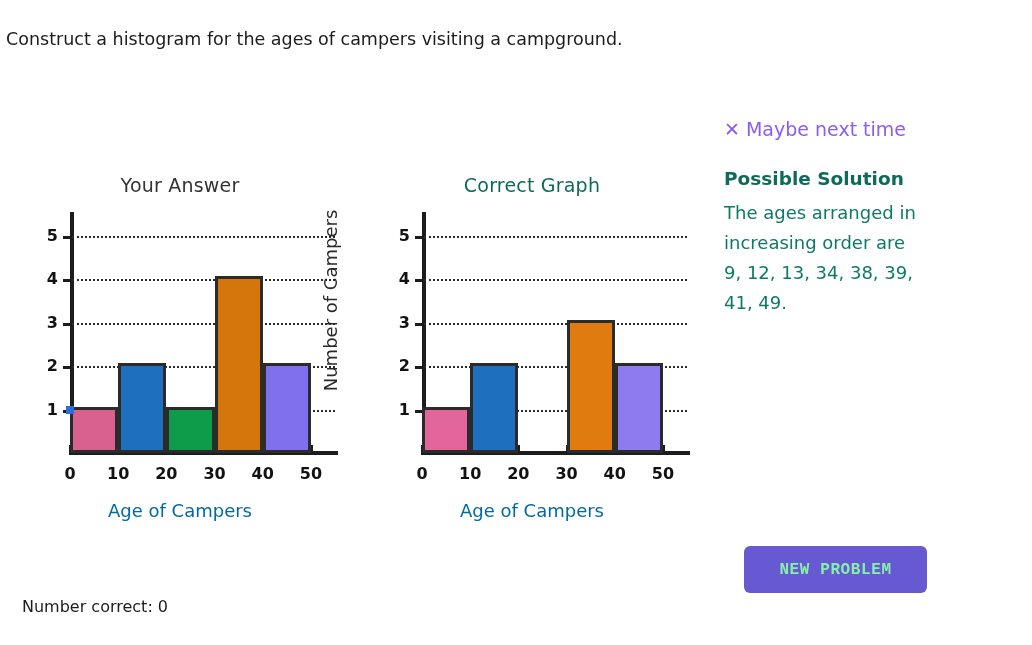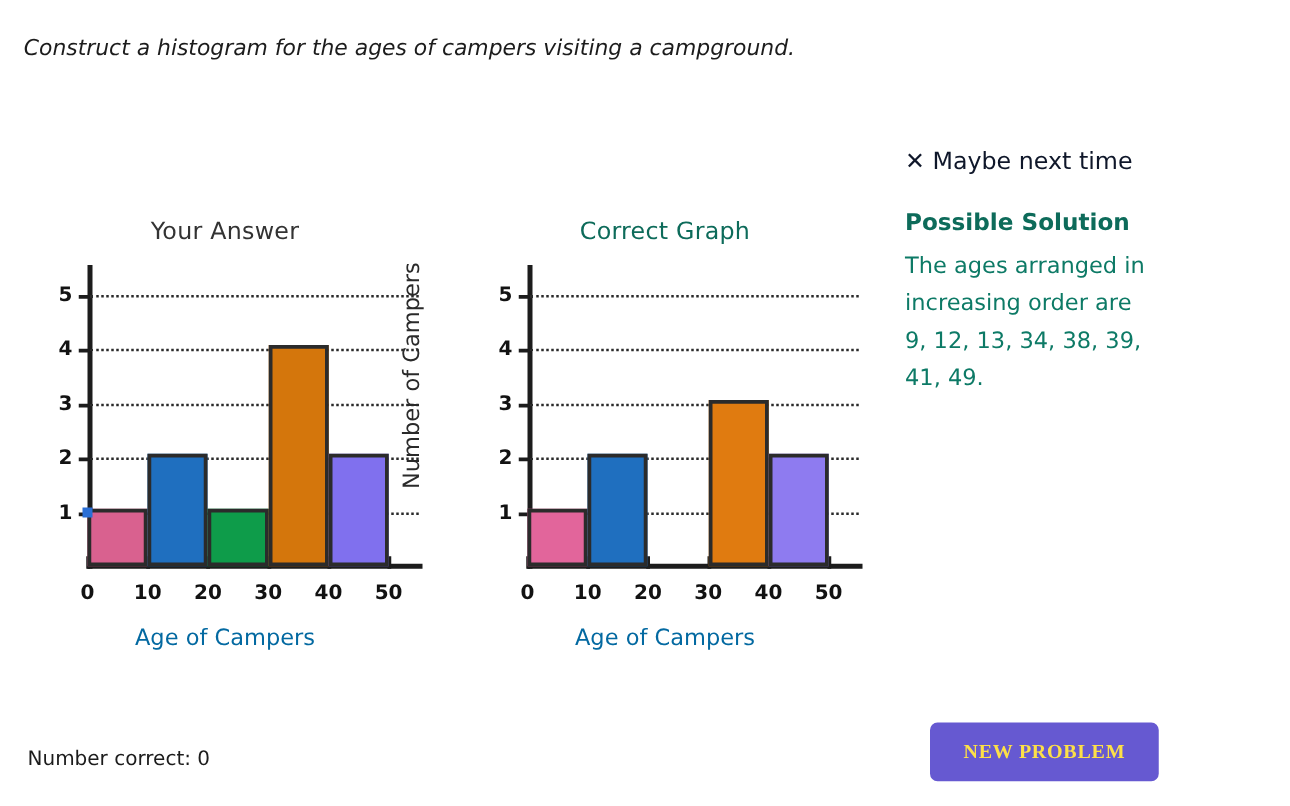--- a/index.html
+++ b/index.html
@@ -10,21 +10,21 @@
   body {
     width: 1032px;
     height: 645px;
     position: relative;
     font-family: "DejaVu Sans", sans-serif;
     color: #222222;
     overflow: hidden;
   }
 
   
-  #prompt-area { position: absolute; left: 19px; top: 22px; width: 760px; font-style: italic; }
+  #prompt-area { position: absolute; left: 6px; top: 22px; width: 760px; }
   .prompt-line {
     font-size: 17.5px;
     line-height: 34px;
     color: #1c1c1c;
     white-space: pre;
   }
 
   
   .chart-block { position: absolute; top: 170px; }
   #chart-your   { left: 0px;   width: 360px; }
@@ -135,21 +135,21 @@
     top: 330px;
     text-align: center;
     font-size: 18px;
     color: #0369a1;
   }
 
   
   #feedback-panel { position: absolute; left: 724px; top: 118px; width: 300px; }
   #verdict {
     font-size: 19px;
-    color: #0f172a;
+    color: #8b5cf6;
     white-space: nowrap;
     margin-bottom: 28px;
   }
   #verdict .xmark { font-size: 19px; margin-right: 6px; }
 
   #solution-heading {
     font-size: 18.5px;
     font-weight: bold;
     color: #0d6b5a;
     margin-bottom: 9px;
@@ -164,27 +164,27 @@
 
   
   #score-text {
     position: absolute;
     left: 22px; top: 597px;
     font-size: 16px;
     color: #1c1c1c;
   }
   #new-problem-button {
     position: absolute;
-    left: 744px; top: 578px;
+    left: 744px; top: 546px;
     width: 183px; height: 47px;
     background: #6659d1;
-    color: #fde047;
+    color: #86efac;
     border: none;
     border-radius: 6px;
-    font-family: Liberation Serif, serif;
+    font-family: Liberation Mono, monospace;
     font-size: 16px;
     font-weight: bold;
     letter-spacing: .6px;
     cursor: pointer;
   }
 </style>
 </head>
 <body>
 
 <div id="prompt-area">

